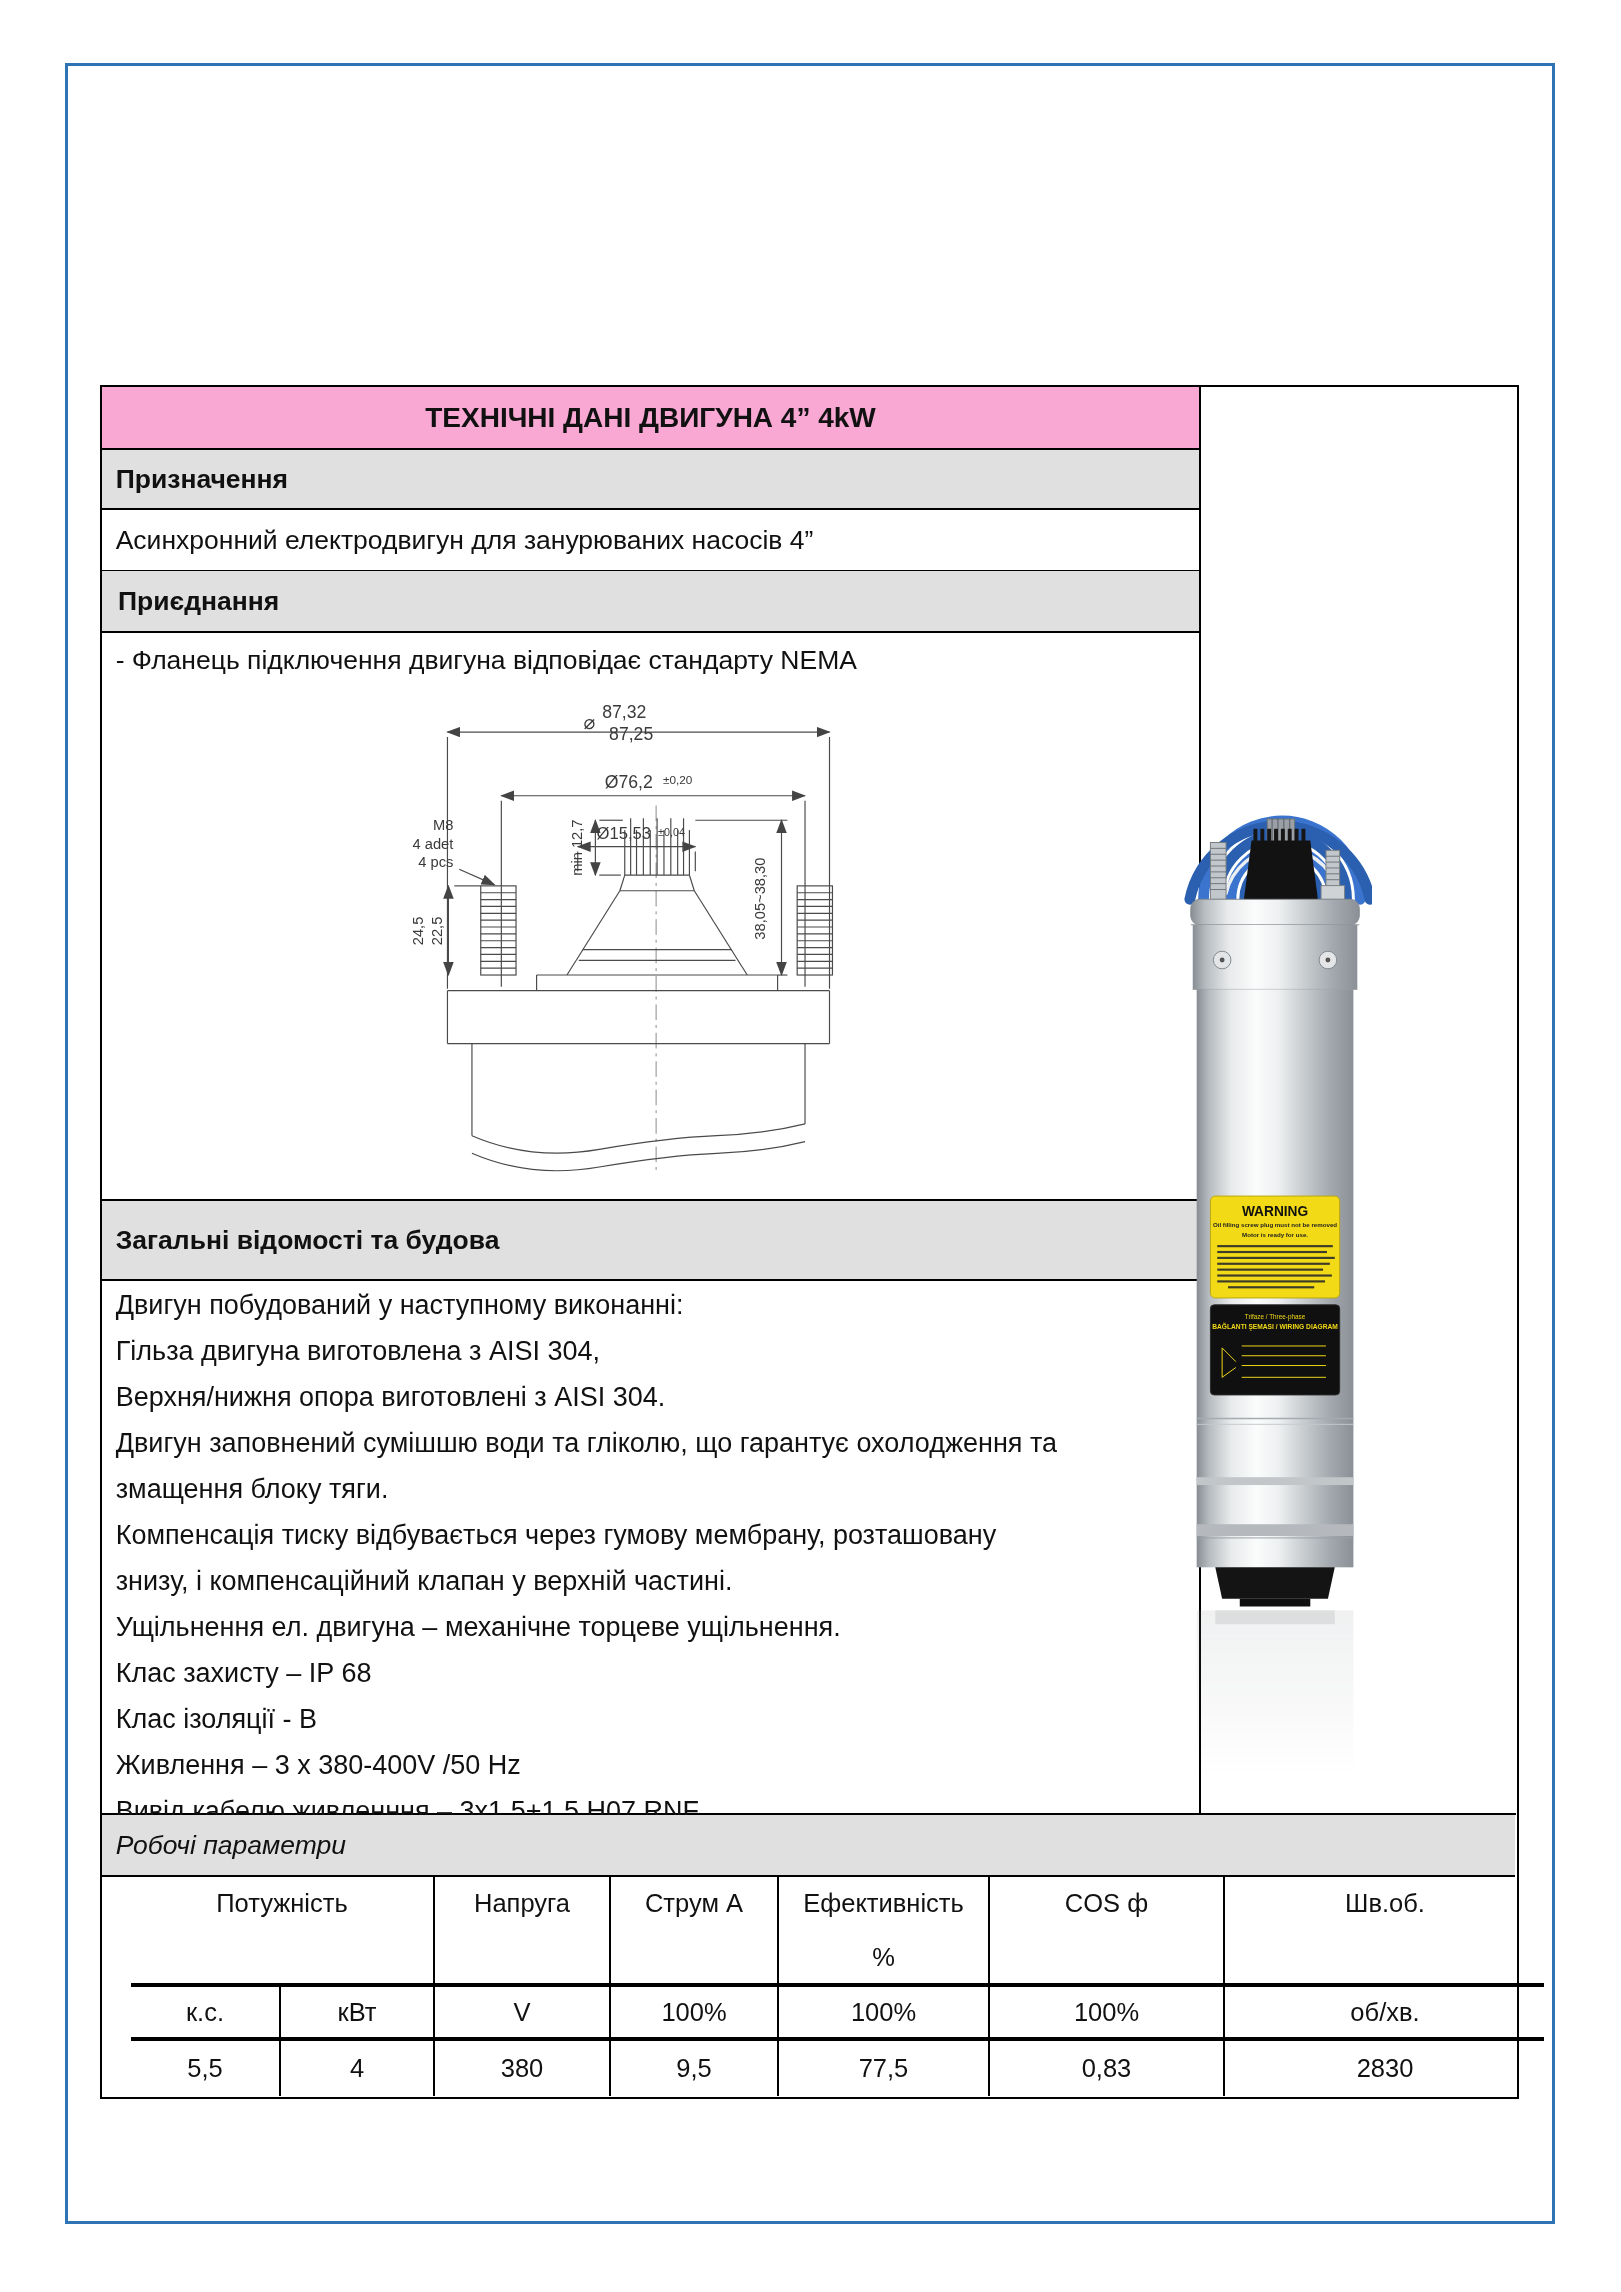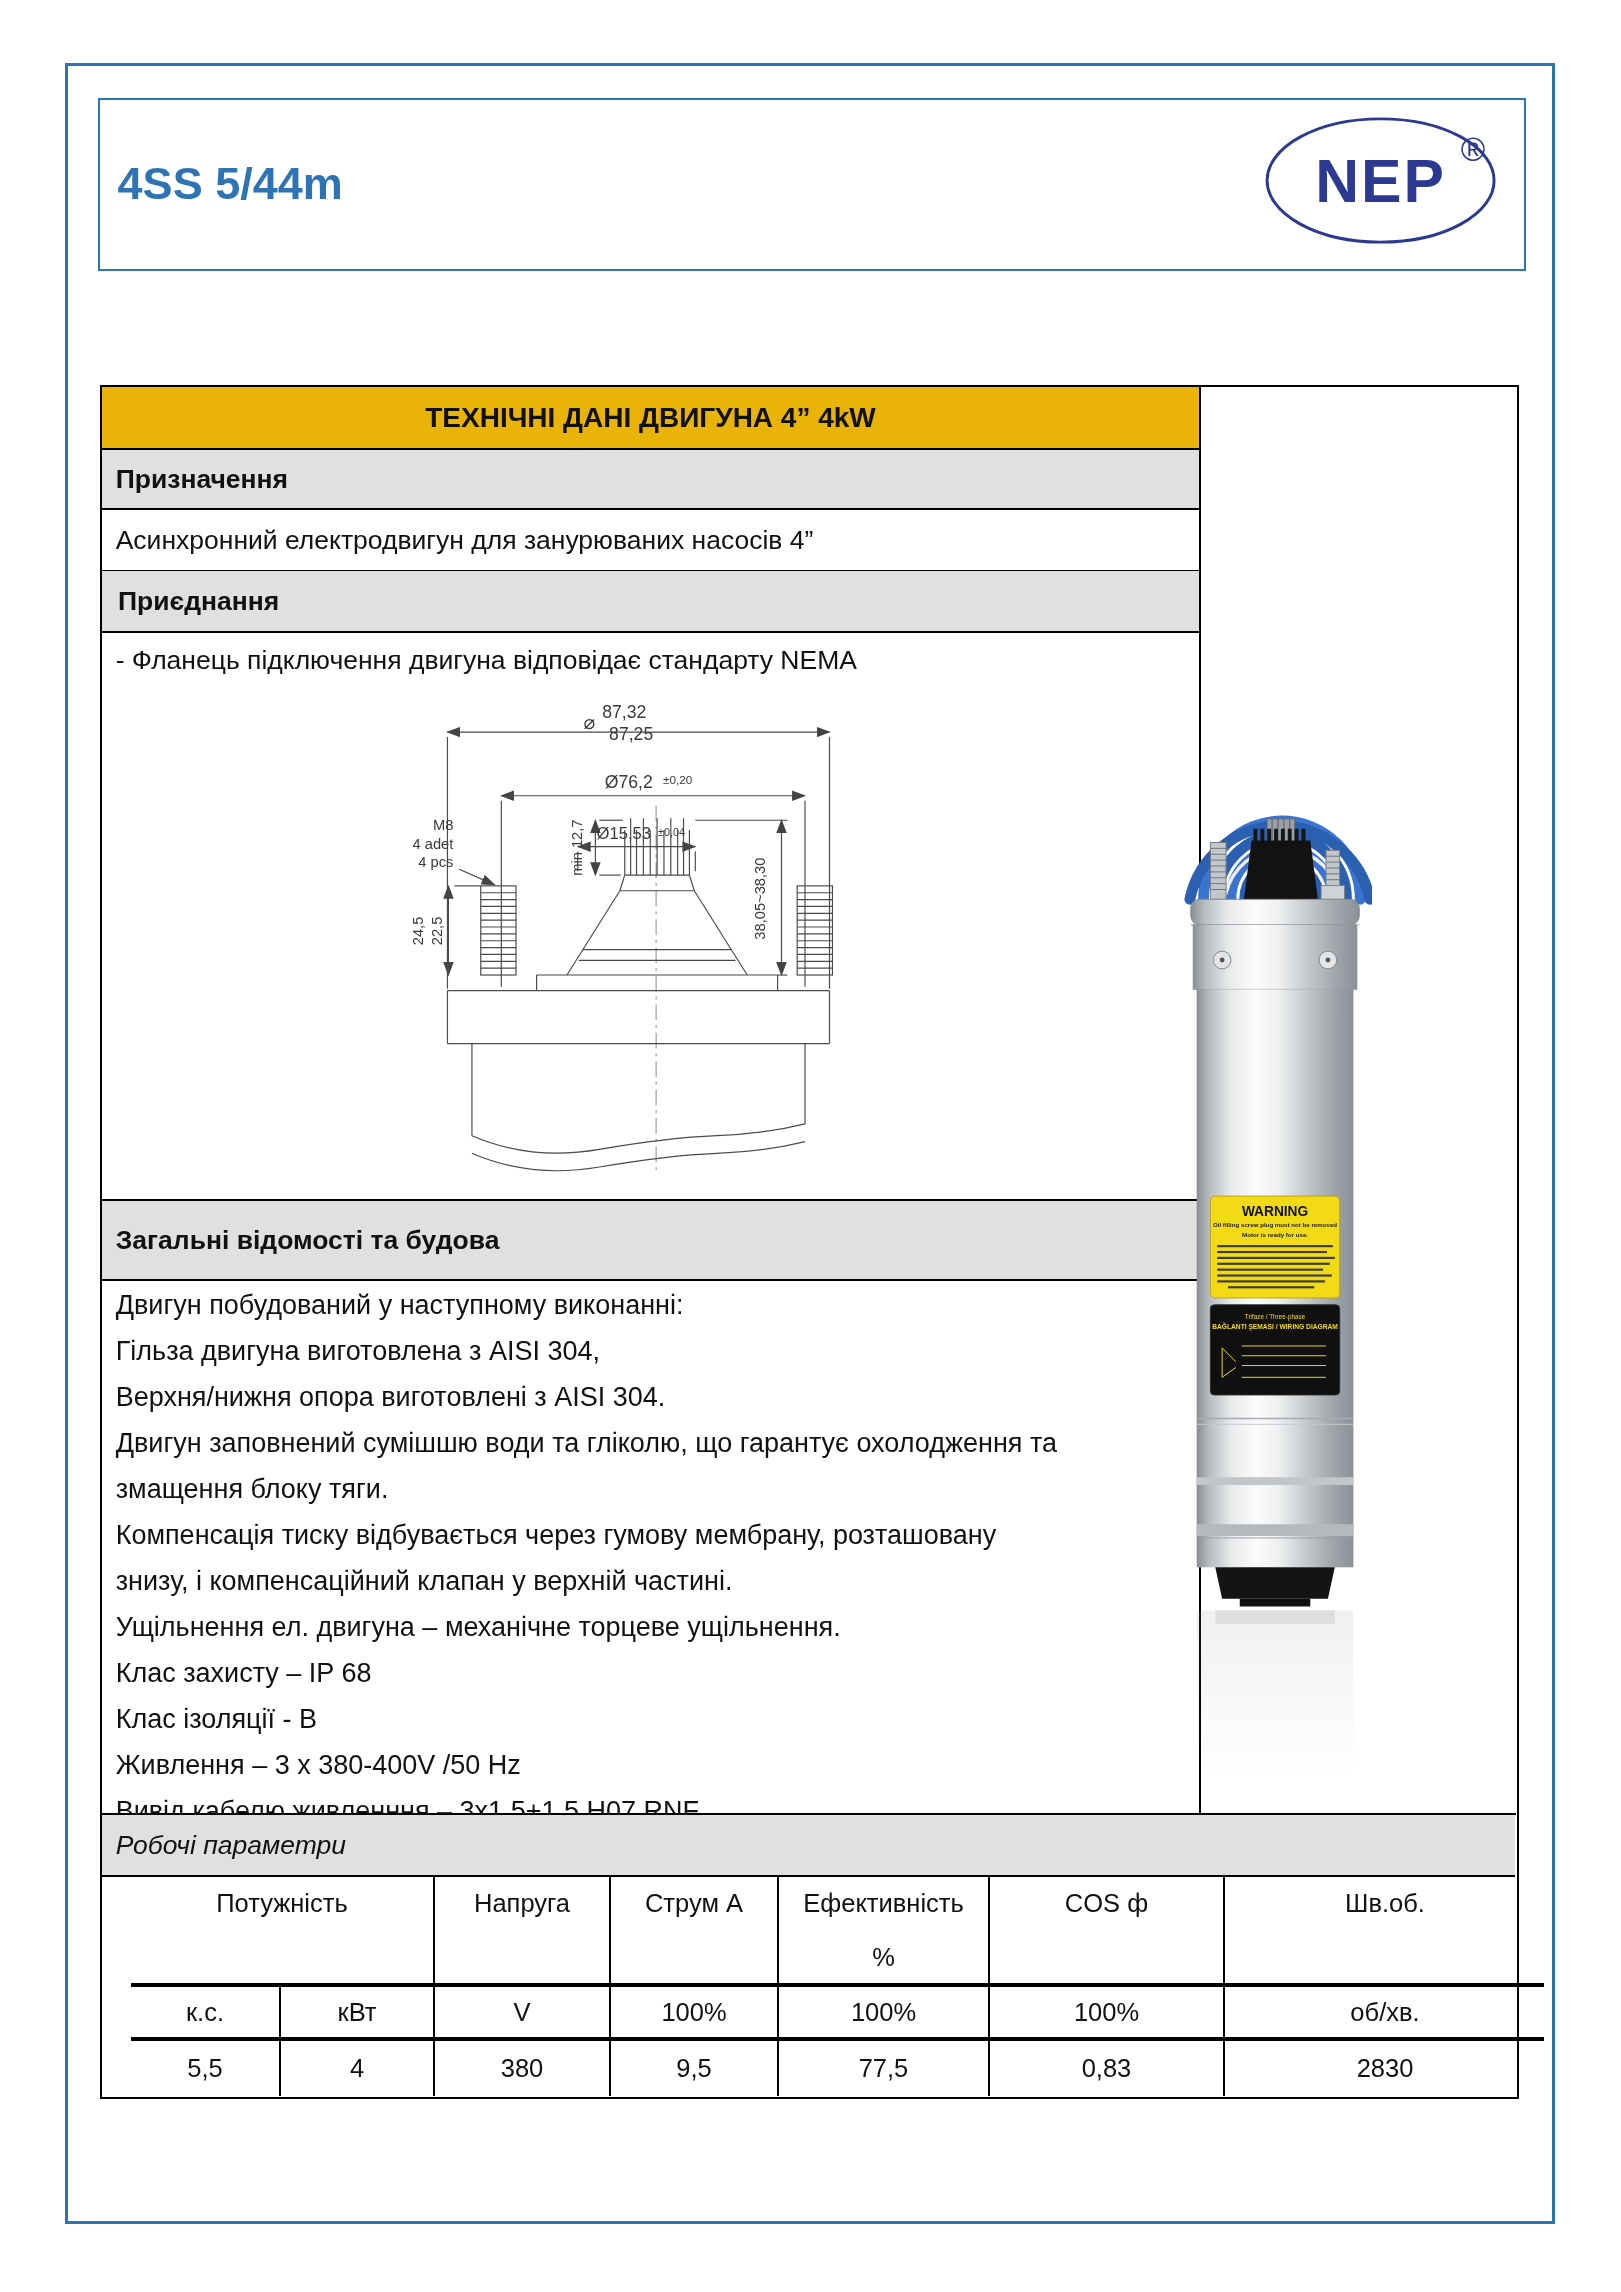--- a/index.html
+++ b/index.html
@@ -25,21 +25,21 @@
   .dtable{
     position:absolute;left:100px;top:385px;width:1419px;height:1714px;
     border:2.9px solid #000;box-sizing:border-box;background:#fff;
   }
   .trow{
     position:absolute;left:0;box-sizing:border-box;width:1099px;
     border-right:2.9px solid #000;border-bottom:2.9px solid #000;
     font-size:26.5px;display:flex;align-items:center;padding:0 13.7px;
   }
   .trow.gray{background:#E0E0E0;font-weight:bold;}
-  .trow.titlerow{justify-content:center;font-weight:bold;font-size:28px;background:#eab308;}
+  .trow.titlerow{justify-content:center;font-weight:bold;font-size:28px;background:#f9a8d4;}
   .trow.tall{align-items:flex-start;padding-top:9.8px;}
   .fullrow{
     position:absolute;left:0;width:1413px;box-sizing:border-box;
     border-bottom:2.9px solid #000;background:#E0E0E0;
     font-size:26.5px;display:flex;align-items:center;padding:0 13.7px;font-style:italic;
   }
   .photo-cell{
     position:absolute;left:1099px;top:0;width:315px;height:1428px;
     border-bottom:2.9px solid #000;box-sizing:border-box;background:#fff;overflow:hidden;
   }
@@ -62,28 +62,20 @@
   .prow.vals{height:55px;}
   .eff-pct{margin-top:25.5px;}
   svg text{font-family:"Liberation Sans", sans-serif;}
 </style>
 </head>
 <body>
 
 <div class="page">
   <div class="outer-border"></div>
 
-  <div class="title-box">
-    <div class="product-code">4SS 5/44m</div>
-    <svg class="nep-logo" width="245" height="137" viewBox="0 0 250 140">
-      <ellipse cx="121" cy="70" rx="116" ry="63" fill="none" stroke="#2B3990" stroke-width="3"></ellipse>
-      <text x="121" y="92" text-anchor="middle" font-size="62" font-weight="600" letter-spacing="2" fill="#2B3990">NEP</text>
-      <text x="203" y="50" font-size="34" fill="#2B3990">®</text>
-    </svg>
-  </div>
 
   <div class="dtable">
 
     <div class="trow titlerow" style="top:0;height:63px;position:absolute;">
       <span>ТЕХНІЧНІ ДАНІ ДВИГУНА  4” 4kW</span>
     </div>
 
     <div class="trow gray" style="top:63px;height:60px;">
       <span>Призначення</span>
     </div>

